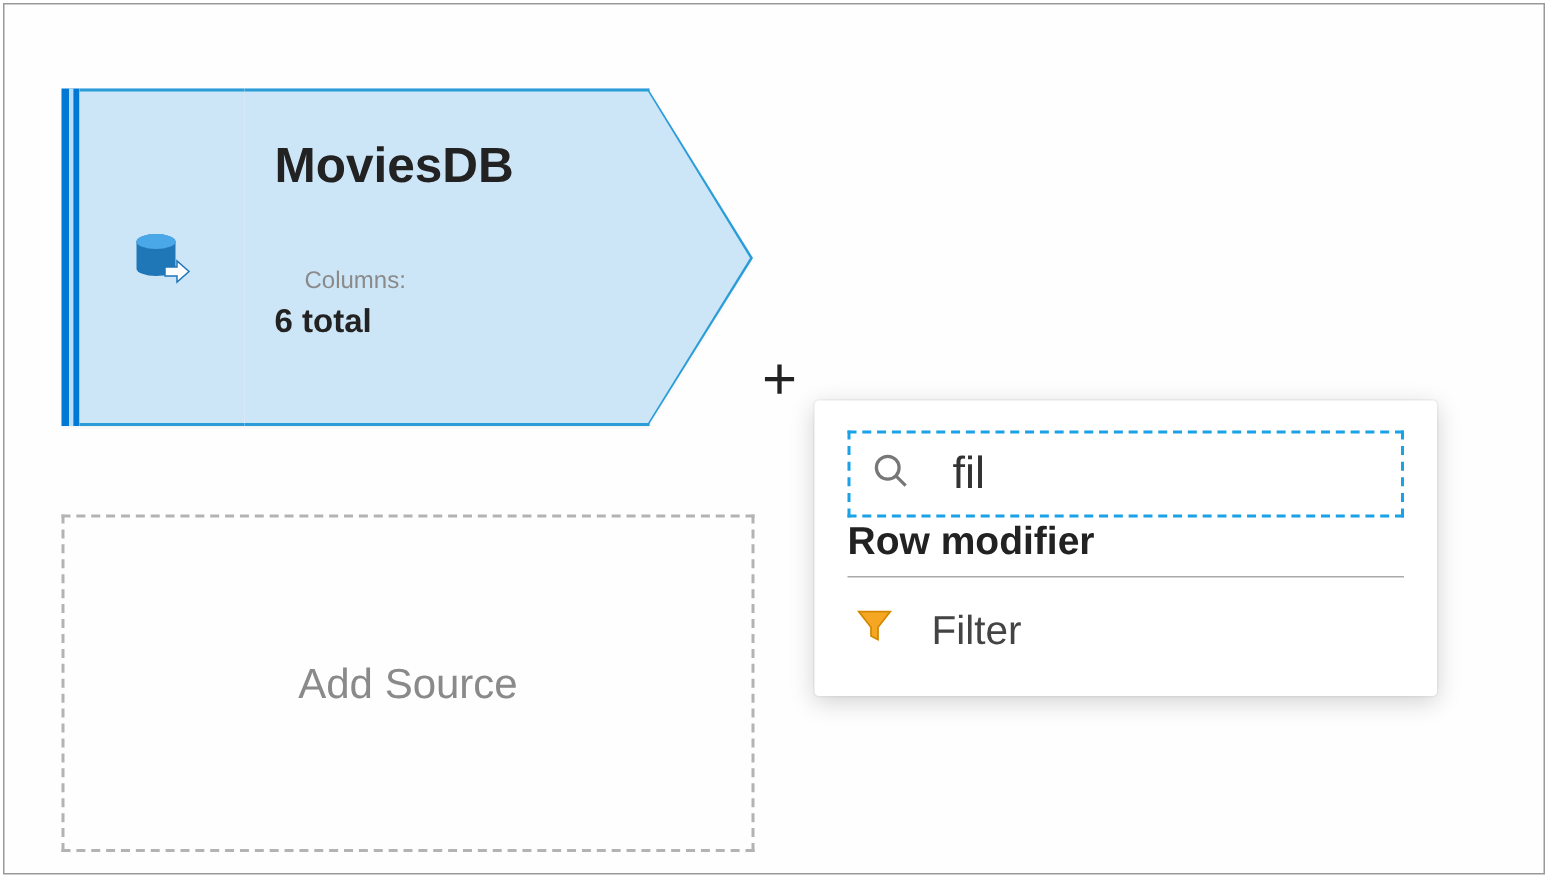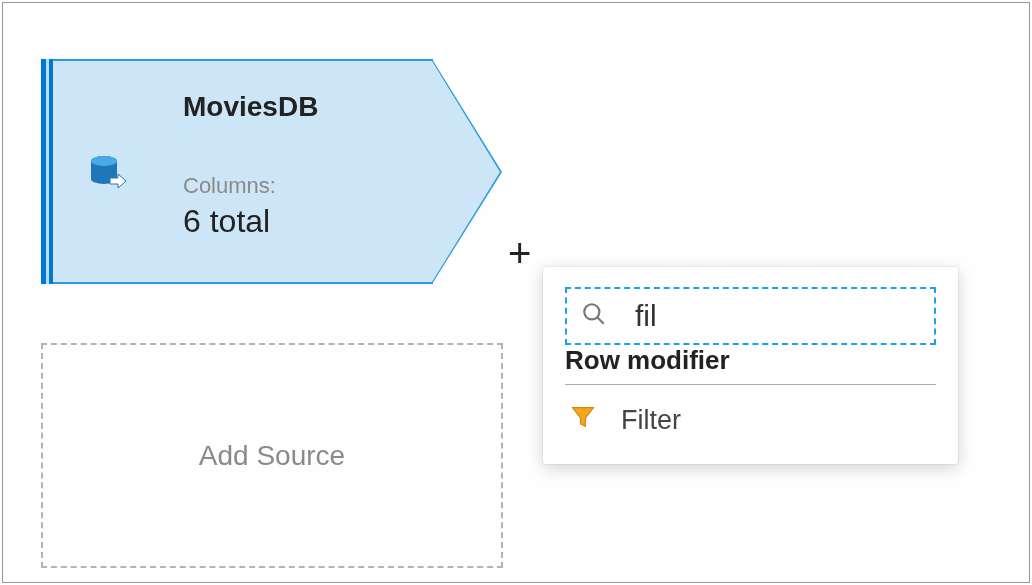--- a/index.html
+++ b/index.html
@@ -72,33 +72,34 @@
       position: absolute;
       left: -1px;
       top: 2px;
       width: 0;
       height: 0;
       border-top: 111px solid transparent;
       border-bottom: 110px solid transparent;
       border-left: 68px solid #cde6f7;
     }
     .node-title {
-      font-size: 28px;
+      font-size: 33px;
       font-weight: 600;
       color: #222;
       margin-bottom: 50px;
     }
     .node-meta-label {
-      font-size: 22px;
+      font-size: 16px;
       color: #8a8a8a;
       margin-bottom: 4px;
+      margin-left: 20px;
     }
     .node-meta-value {
-      font-size: 32px;
-      font-weight: 400;
+      font-size: 22px;
+      font-weight: 700;
       color: #222;
     }
     .db-icon svg { display: block; }
 
     .plus-btn {
       position: absolute;
       top: 230px;
       left: 505px;
       font-size: 40px;
       font-weight: 300;

